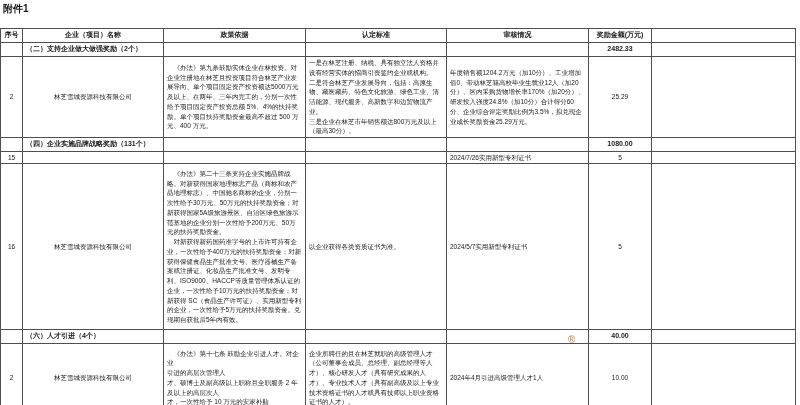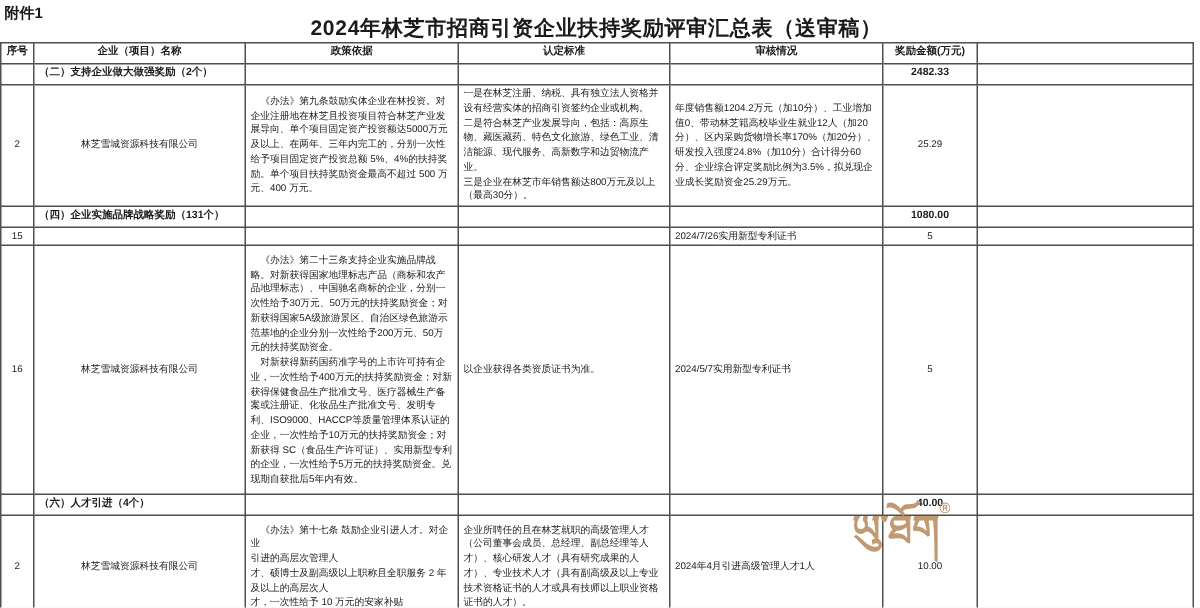--- a/index.html
+++ b/index.html
@@ -38,21 +38,20 @@
     font-size:26px; line-height:34px; margin-top:16px; font-weight:bold;
   }
   .wm-reg { font-size:10px; vertical-align:super; margin-top:14px; font-weight:bold; }
 </style>
 </head>
 <body>
 
 <div class="page">
 
   <div class="attachment">附件1</div>
-  <div class="doc-title">2024年林芝市招商引资企业扶持奖励评审汇总表（送审稿）</div>
 
   <table class="main">
     <colgroup>
       <col style="width:22px">
         <col style="width:141px">
         <col style="width:142px">
       <col style="width:141px">
         <col style="width:142px">
         <col style="width:63px">
       <col style="width:144px">
@@ -142,17 +141,16 @@
 才，一次性给予 10 万元的安家补贴</td>
       <td>企业所聘任的且在林芝就职的高级管理人才（公司董事会成员、总经理、副总经理等人才）、核心研发人才（具有研究成果的人才）、专业技术人才（具有副高级及以上专业技术资格证书的人才或具有技师以上职业资格证书的人才）。</td>
       <td>2024年4月引进高级管理人才1人</td>
       <td class="center">10.00</td>
       <td></td>
     </tr>
   </tbody>
     </table>
 
   <div class="watermark">
-    <span class="wm-tib">ཡུ་ཐོག</span>
     <span class="wm-reg">®</span>
   </div>
 
 </div>
 
 </body></html>

